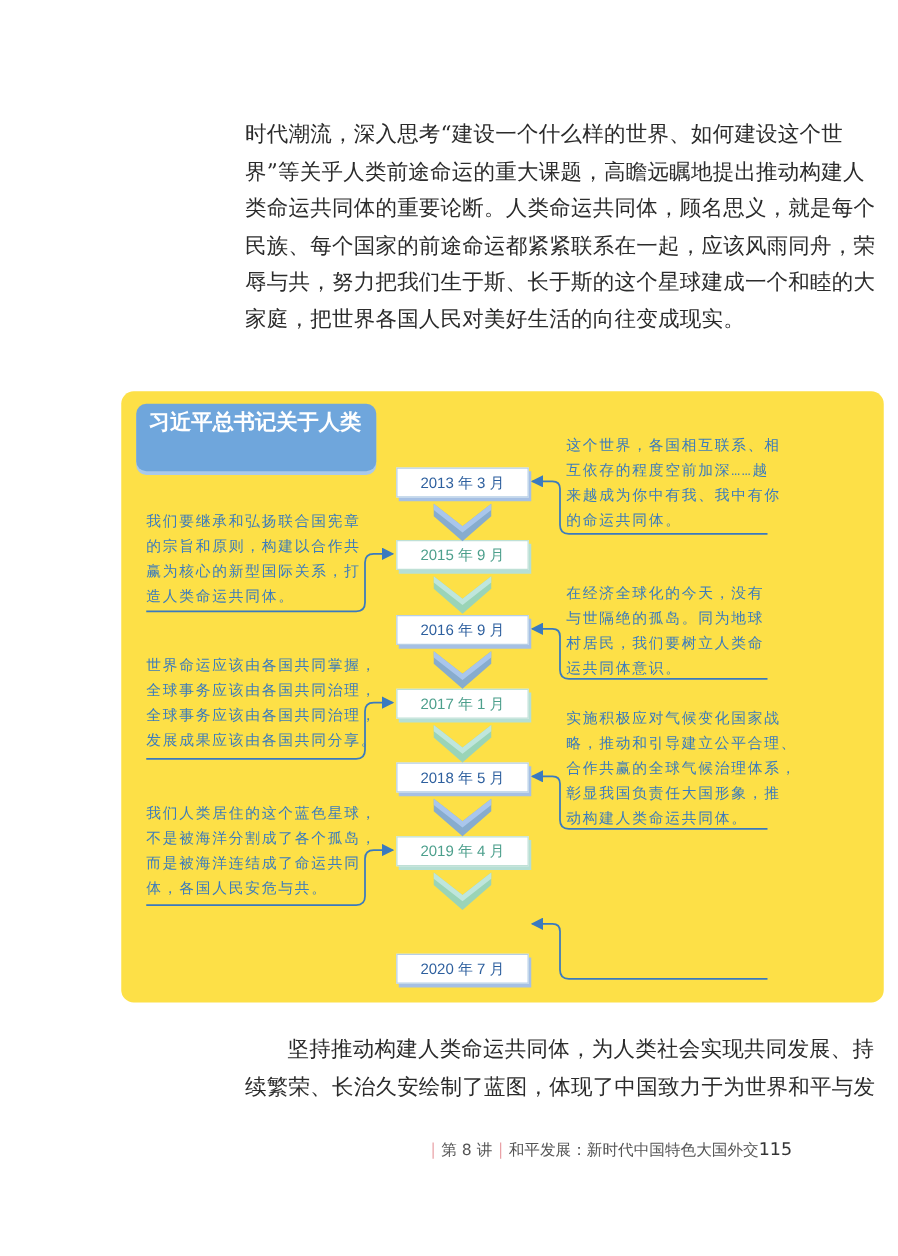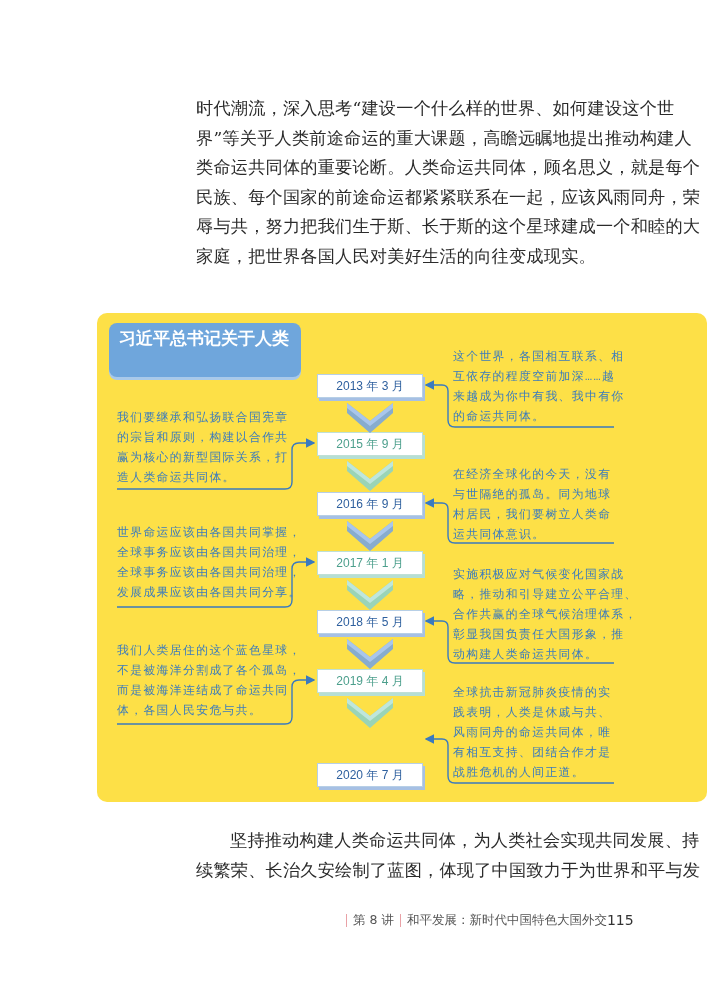--- a/index.html
+++ b/index.html
@@ -162,27 +162,20 @@
     <span>合作共赢的全球气候治理体系，</span>
     <span>彰显我国负责任大国形象，推</span>
     <span>动构建人类命运共同体。</span>
   </div>
   <div class="quote left" style="top:328px;">
     <span>我们人类居住的这个蓝色星球，</span>
     <span>不是被海洋分割成了各个孤岛，</span>
     <span>而是被海洋连结成了命运共同</span>
     <span>体，各国人民安危与共。</span>
   </div>
-  <div class="quote right" style="top:370px;">
-    <span>全球抗击新冠肺炎疫情的实</span>
-    <span>践表明，人类是休戚与共、</span>
-    <span>风雨同舟的命运共同体，唯</span>
-    <span>有相互支持、团结合作才是</span>
-    <span>战胜危机的人间正道。</span>
-  </div>
 </div>
 
 <div class="para" id="para-bottom">
   <span class="line indent">坚持推动构建人类命运共同体，为人类社会实现共同发展、持</span>
   <span class="line">续繁荣、长治久安绘制了蓝图，体现了中国致力于为世界和平与发</span>
 </div>
 
 <div class="footer">
   <span class="bar"></span>
   <span>第 8 讲</span>

